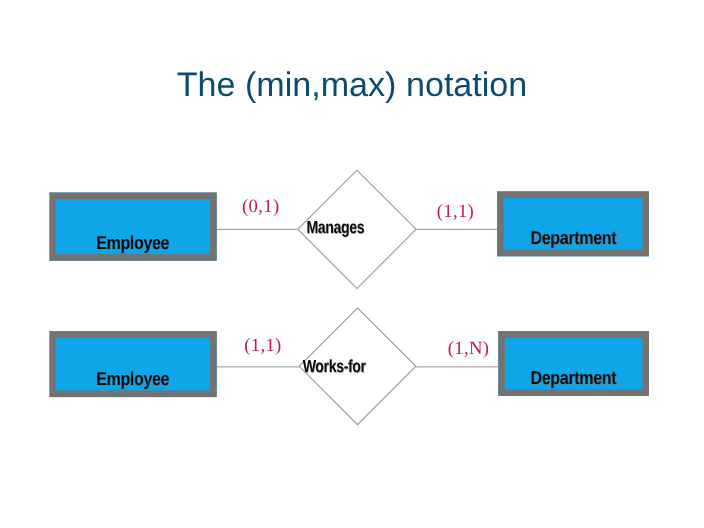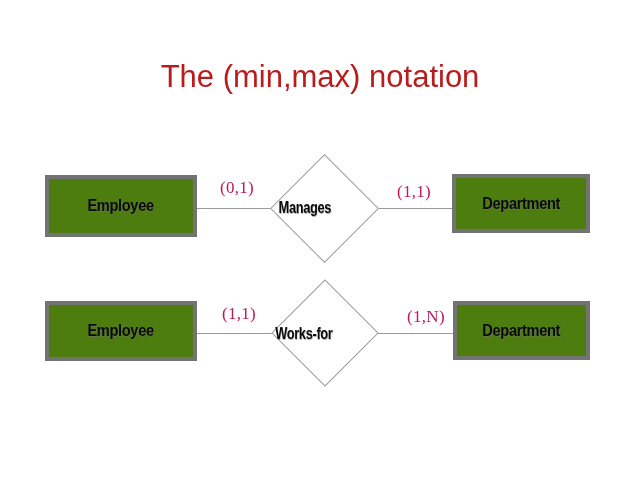--- a/index.html
+++ b/index.html
@@ -23,33 +23,33 @@
   
   #title {
     position: absolute;
     left: 0;
     top: 60px;
     width: 640px;
     text-align: center;
     font-family: "Liberation Sans", sans-serif;
     font-size: 31px;
     font-weight: 400;
-    color: #b91c1c;
+    color: #0c4a6e;
     letter-spacing: 0px;
     line-height: 1.1;
   }
 
   
   .entity-box {
     position: absolute;
     box-sizing: border-box;
-    background: #4d7c0f;
-    border: 4px solid #737373;
+    background: #0ea5e9;
+    border: 6px solid #737373;
     display: flex;
-    align-items: center;
+    align-items: flex-end;
     justify-content: center;
   }
   .entity-label {
     font-family: "Liberation Sans Narrow", "Liberation Sans", sans-serif;
     font-weight: 700;
     font-size: 17px;
     color: #0a0a0a;
     letter-spacing: -0.4px;
     transform: scaleX(0.86);
     transform-origin: center center;

